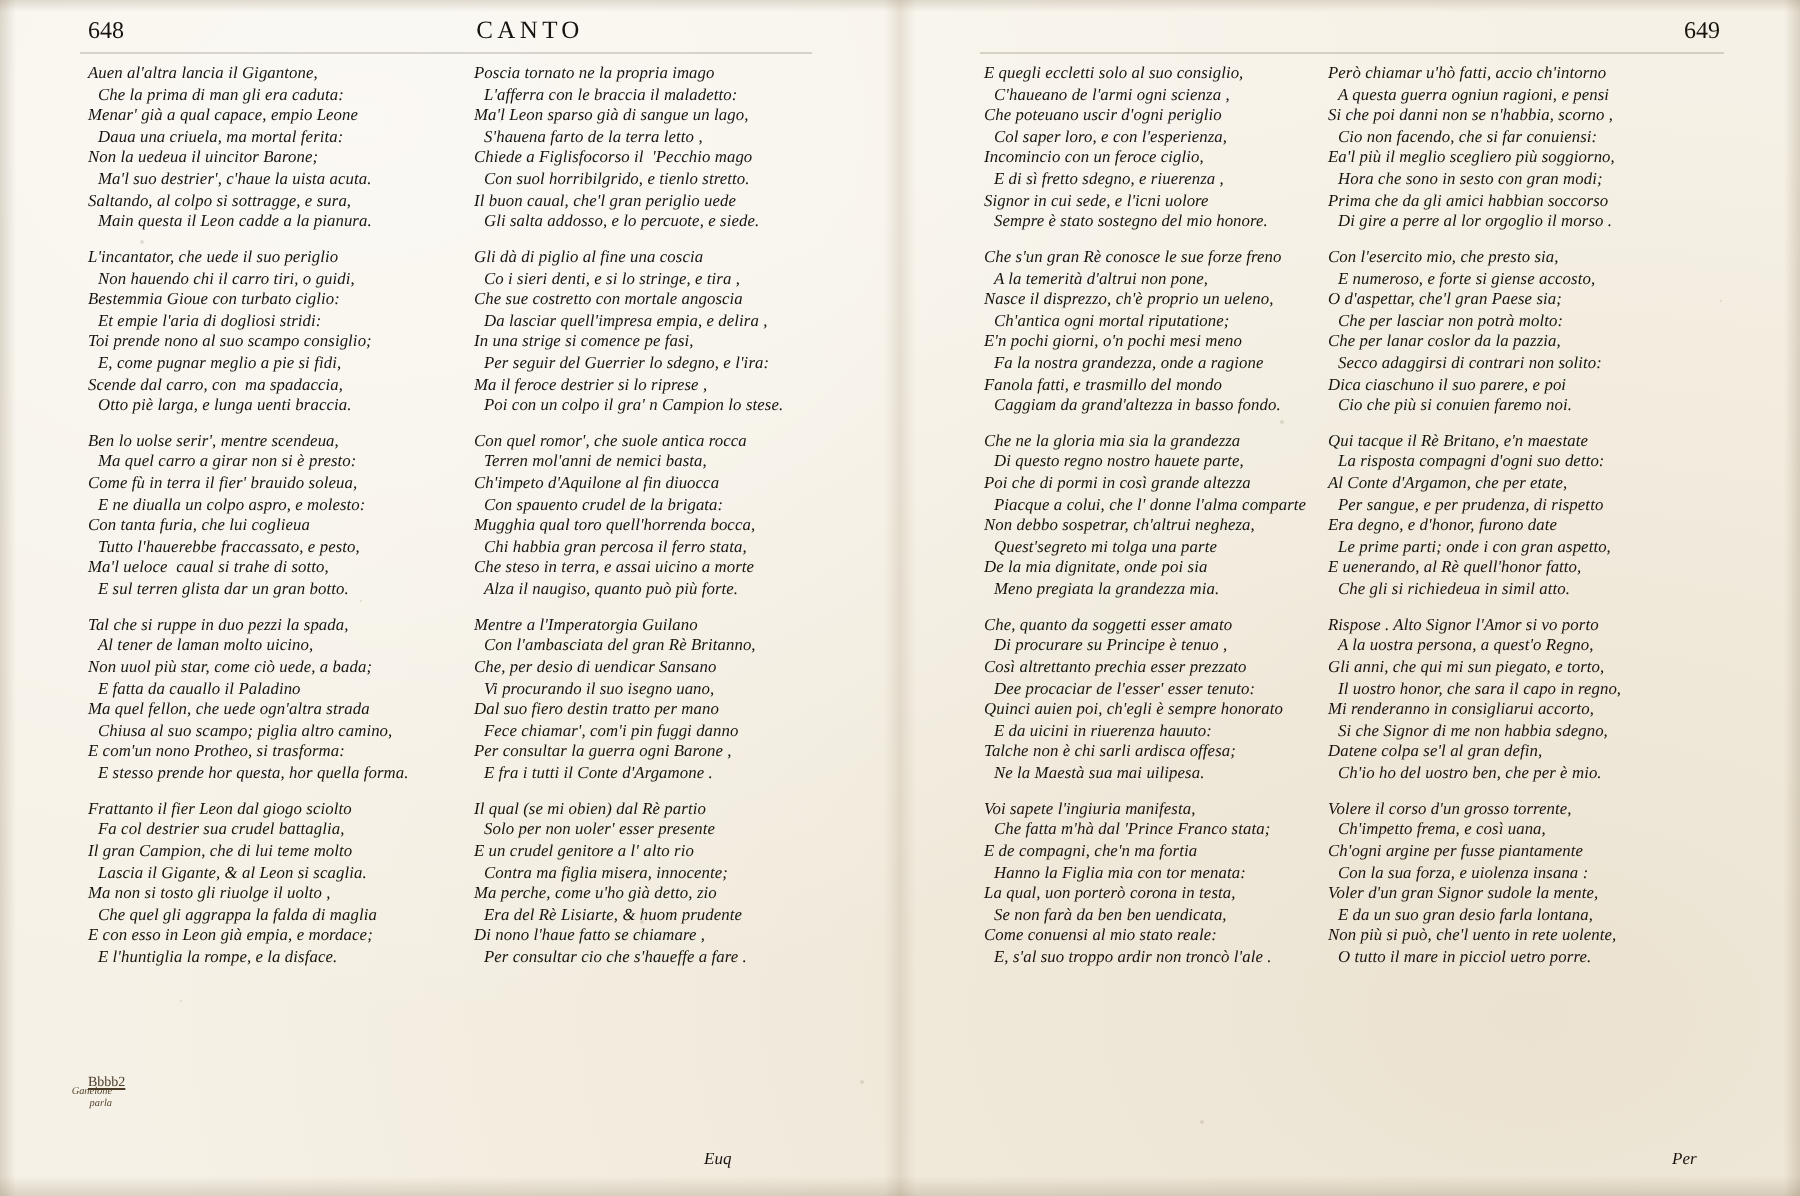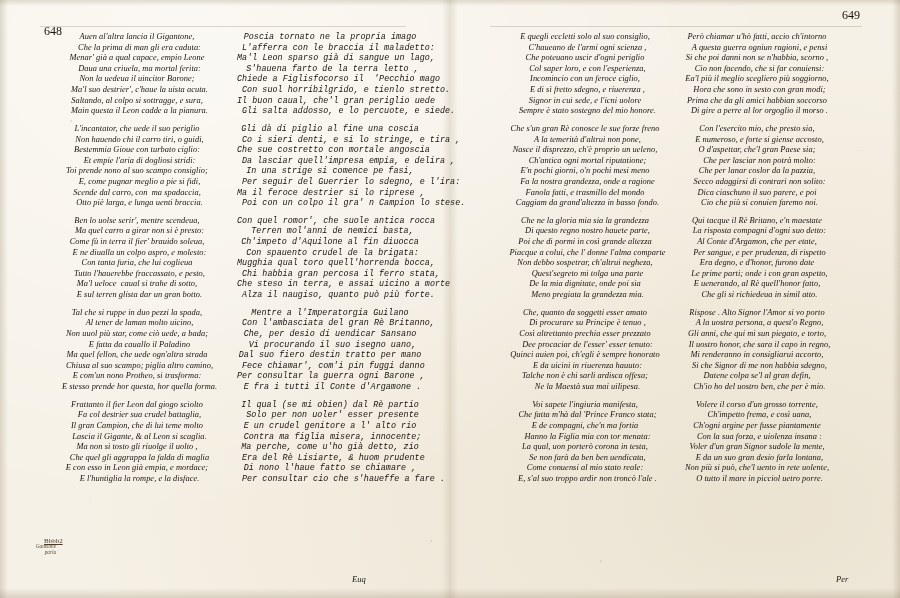--- a/index.html
+++ b/index.html
@@ -39,21 +39,21 @@
     height: 16px;
     font-size: 12.5px;
     letter-spacing: 2.2px;
     font-variant: small-caps;
   }
   .folio {
     position: absolute;
     top: 8px;
     font-size: 12px;
   }
-  #folio-left  { left: 44px; margin-top: 16px; }
+  #folio-left  { left: 44px; }
   #folio-right { left: 842px; }
 
   #running-left  { left: 150px; width: 230px; text-align: center; }
   #running-right { left: 560px; width: 240px; text-align: center; }
 
   .rule {
     position: absolute;
     height: 1px;
     background: rgba(60,45,30,0.18);
   }
@@ -61,25 +61,25 @@
   #rule-right { left: 490px; top: 26px; width: 372px; }
 
   .col {
     position: absolute;
     top: 32px;
     width: 186px;
     font-size: 8.3px;
     line-height: 10.6px;
   }
   #col-1 { left: 44px;  }
-  #col-2 { left: 237px; font-family: Liberation Mono, monospace; }
+  #col-2 { left: 237px; }
   #col-3 { left: 492px; }
   #col-4 { left: 648px; margin-left: 16px; }
 
-  .stanza { margin: 0 0 7.2px 0; text-align: center; }
+  .stanza { margin: 0 0 7.2px 0; }
   .stanza .v {
     display: block;
     white-space: pre;
     font-style: italic;
     font-size: 8.4px;
     letter-spacing: 0.05px;
   }
   .stanza .v.ind { padding-left: 5px; }
 
   .catchword {
@@ -126,20 +126,21 @@
   }
 </style>
 </head>
 <body>
 
 <div class="page">
 
   <div class="gutter"></div>
 
   <div class="folio" id="folio-left">648</div>
+  <div class="headline" id="running-left">CANTO</div>
 
   <div class="folio" id="folio-right">649</div>
 
   <div class="rule" id="rule-left"></div>
   <div class="rule" id="rule-right"></div>
 
   <div class="col" id="col-1">
       <div class="stanza">
         <span class="v">Auen al'altra lancia il Gigantone,</span>
         <span class="v ind">Che la prima di man gli era caduta:</span>

